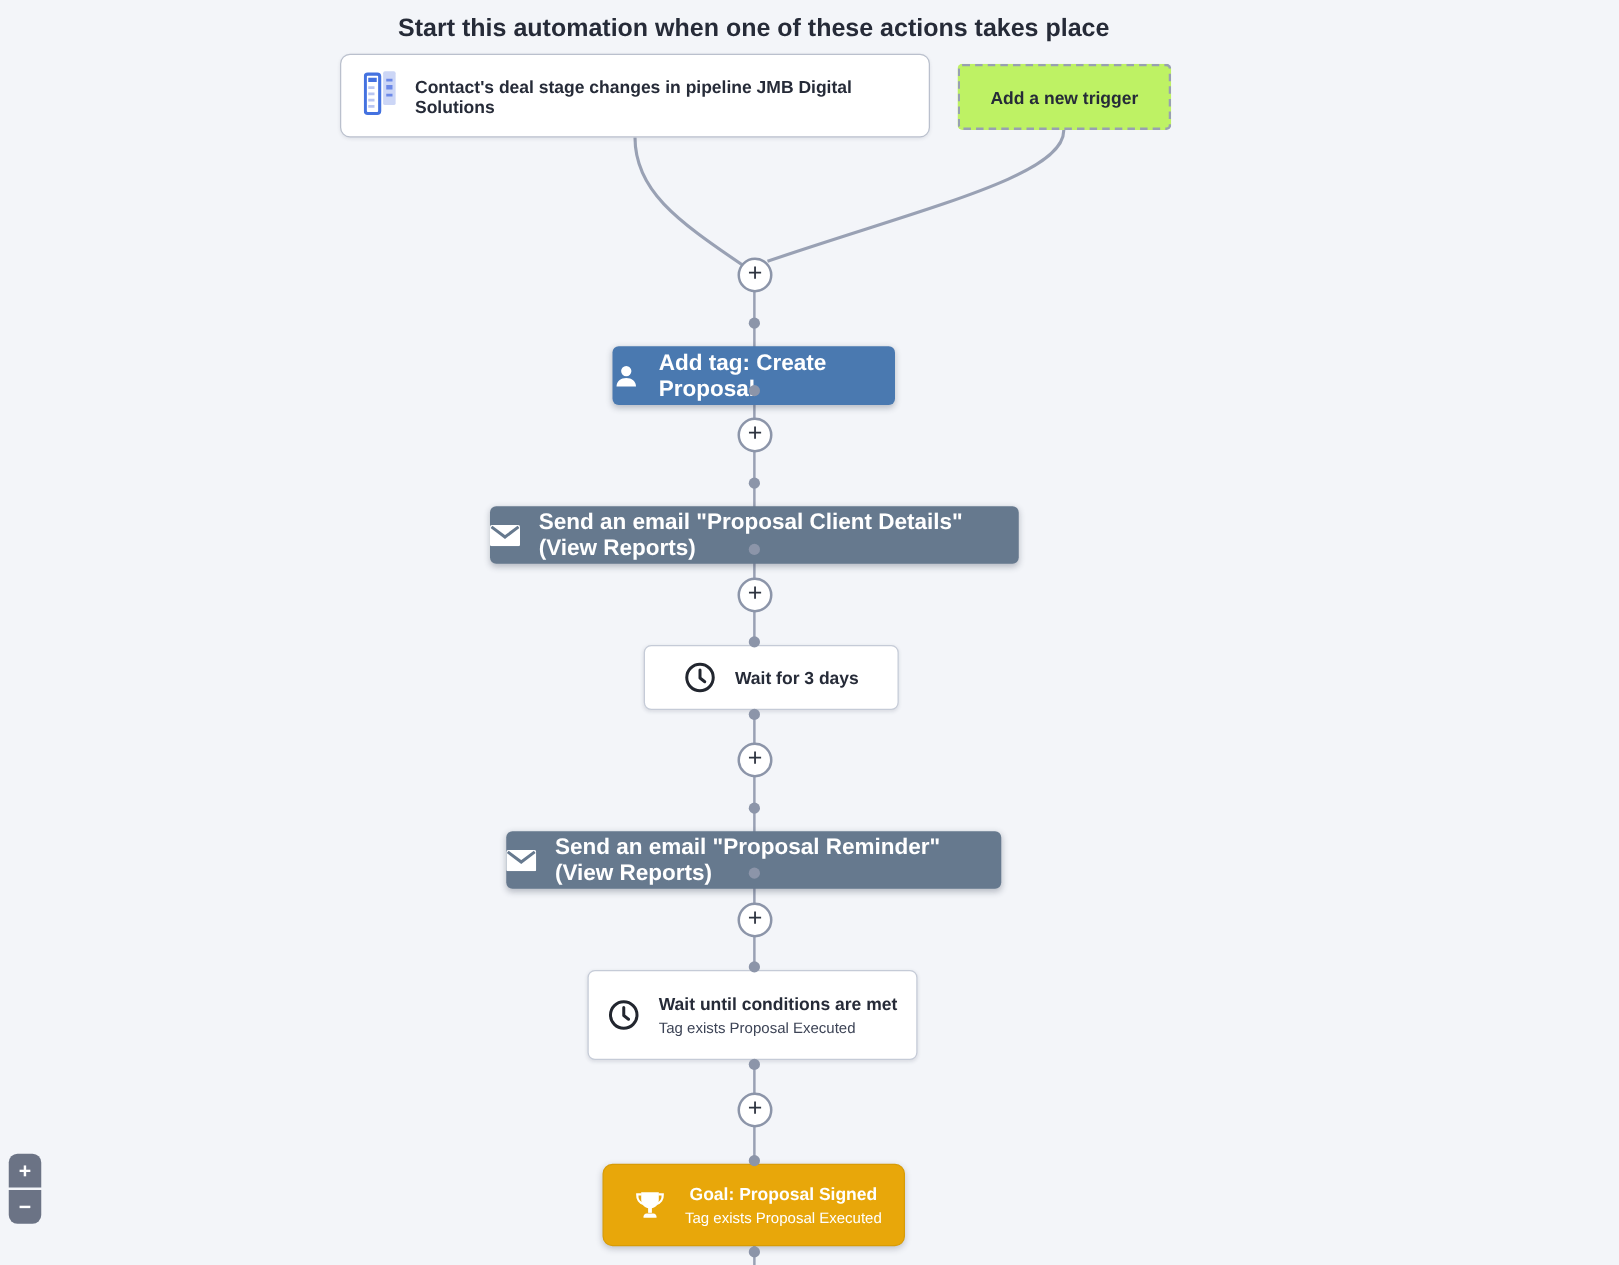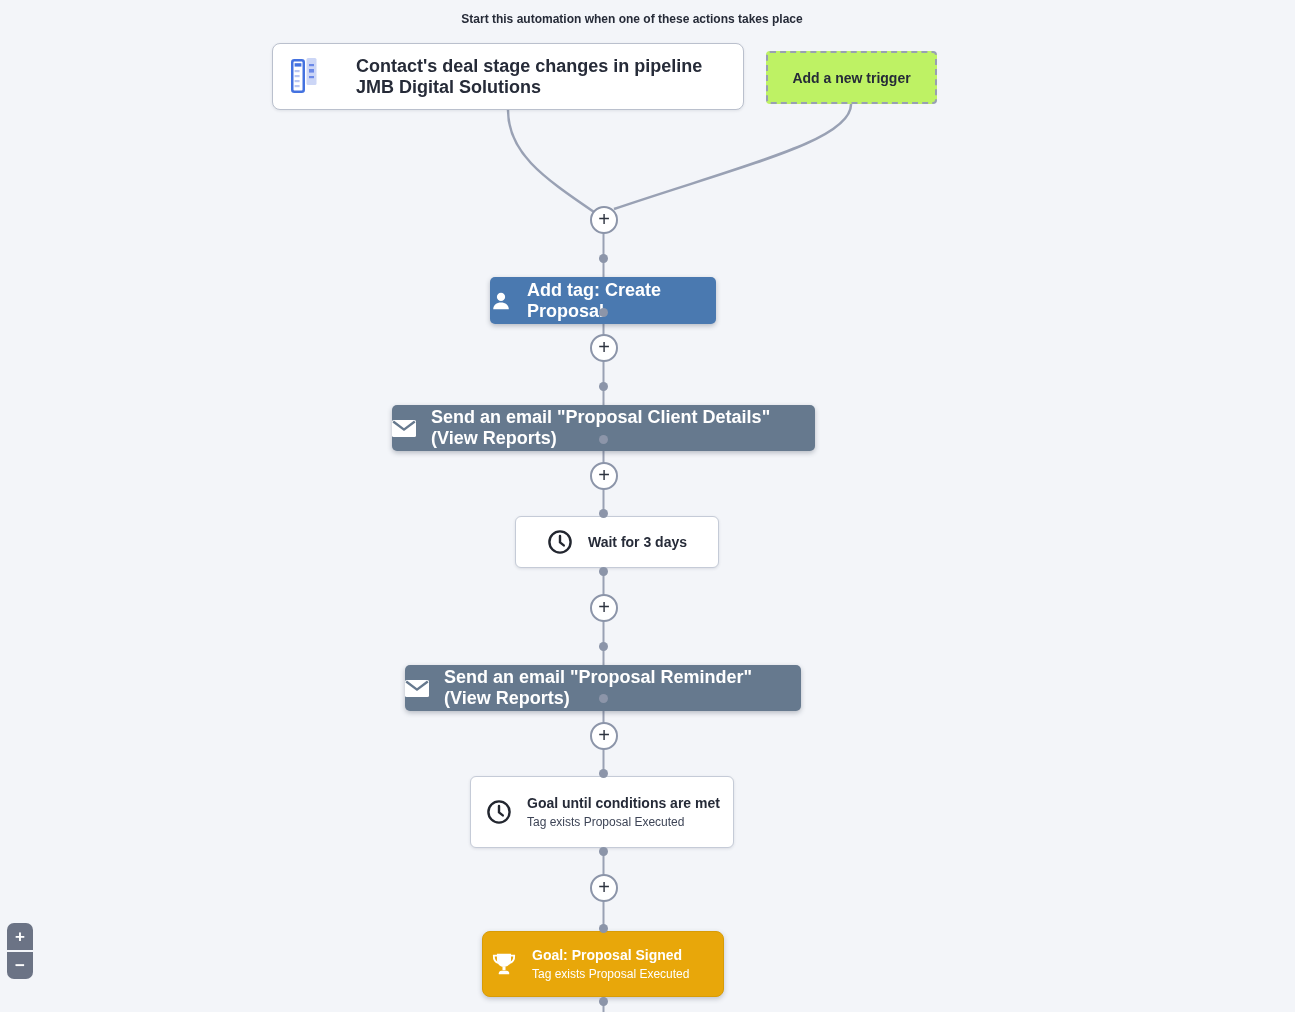--- a/index.html
+++ b/index.html
@@ -8,31 +8,31 @@
     background:#f3f5f9;
     font-family:"Liberation Sans",sans-serif;
     overflow:hidden;
     position:relative;
   }
   .canvas{position:absolute;inset:0;width:1295px;height:1012px;}
   svg.connectors{position:absolute;left:0;top:0;z-index:1;pointer-events:none;}
 
   .page-title{
     position:absolute;left:603px;top:12px;transform:translateX(-50%);
-    font-size:12px;font-weight:700;color:#262b38;white-space:nowrap;z-index:2;margin-left:29px;
+    font-size:20px;font-weight:700;color:#262b38;white-space:nowrap;z-index:2;
   }
 
   .trigger-box{
     position:absolute;left:272px;top:43px;width:472px;height:67px;box-sizing:border-box;
     background:#ffffff;border:1px solid #bac0cd;border-radius:8px;
     box-shadow:0 1px 3px rgba(44,52,73,.10);
     display:flex;align-items:center;gap:15px;padding:0 18px;
     z-index:2;cursor:pointer;
   }
-  .trigger-box .label{font-size:18px;font-weight:700;color:#262b38;margin-left:24px;}
+  .trigger-box .label{font-size:14px;font-weight:700;color:#262b38;}
 
   .add-trigger{
     position:absolute;left:766px;top:51px;width:171px;height:53px;box-sizing:border-box;
     background:#bef264;border:2px dashed #98a0b2;border-radius:4px;
     display:flex;align-items:center;justify-content:center;
     font-size:14px;font-weight:700;color:#262b38;
     z-index:2;cursor:pointer;
   }
 
   .plus-node{
@@ -64,21 +64,21 @@
   .node-light{
     background:#fff;border:1px solid #c5cbd7;border-radius:6px;
     color:#262b38;font-weight:700;font-size:14px;
     box-shadow:0 1px 3px rgba(44,52,73,.12);
   }
   .node-wait{left:515px;top:516px;width:204px;height:52px;justify-content:center;gap:15px;}
   .node-waituntil{left:470px;top:776px;width:264px;height:72px;padding-left:15px;gap:15px;justify-content:flex-start;}
   .node-goal{
     left:482px;top:931px;width:242px;height:66px;background:#e8a70a;border:1px solid #d89c06;
     border-radius:8px;box-shadow:0 2px 5px rgba(44,52,73,.25);
-    padding-left:8px;gap:15px;justify-content:flex-start;color:#fff;
+    padding-left:24px;gap:15px;justify-content:flex-start;color:#fff;text-align:center;
   }
   .node .col{display:flex;flex-direction:column;gap:4px;}
   .node .title-line{font-size:14px;font-weight:700;}
   .node-waituntil .title-line{color:#262b38;}
   .node .sub-line{font-size:12px;font-weight:400;}
   .node-waituntil .sub-line{color:#3d4456;}
   .node-goal .title-line,.node-goal .sub-line{color:#fff;}
 
   .zoom-controls{
     position:absolute;left:7px;top:923px;width:26px;z-index:4;
@@ -187,21 +187,21 @@
   </div>
 
   <div class="node node-light node-waituntil">
     <span class="icon">
       <svg width="26" height="26" viewBox="0 0 26 26">
         <circle cx="13" cy="13" r="10.6" fill="none" stroke="#22262f" stroke-width="2.4"></circle>
         <path d="M13 7v6.4l3.8 3" fill="none" stroke="#22262f" stroke-width="2.4" stroke-linecap="round" stroke-linejoin="round"></path>
       </svg>
     </span>
     <span class="col">
-      <span class="title-line">Goal until conditions are met</span>
+      <span class="title-line">Wait until conditions are met</span>
       <span class="sub-line">Tag exists Proposal Executed</span>
     </span>
   </div>
 
   <div class="node node-goal">
     <span class="icon">
       <svg width="26" height="26" viewBox="0 0 24 24">
         <path d="M5.5 2.5h13v5.5c0 3.9-2.9 6.6-6.5 6.6S5.5 11.9 5.5 8z" fill="#fff"></path>
         <path d="M5.8 4.2H2.6c-.2 3.6 1.7 6.3 4.6 6.9" fill="none" stroke="#fff" stroke-width="1.7"></path>
         <path d="M18.2 4.2h3.2c.2 3.6-1.7 6.3-4.6 6.9" fill="none" stroke="#fff" stroke-width="1.7"></path>

